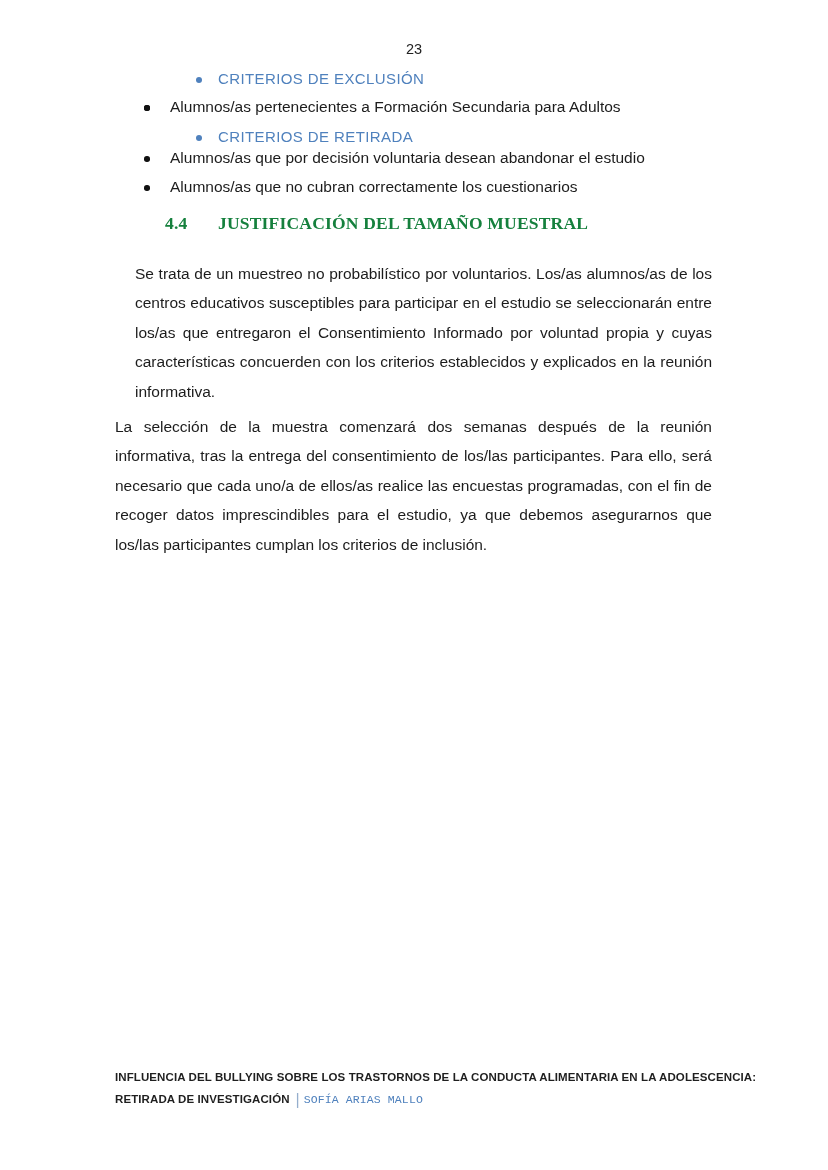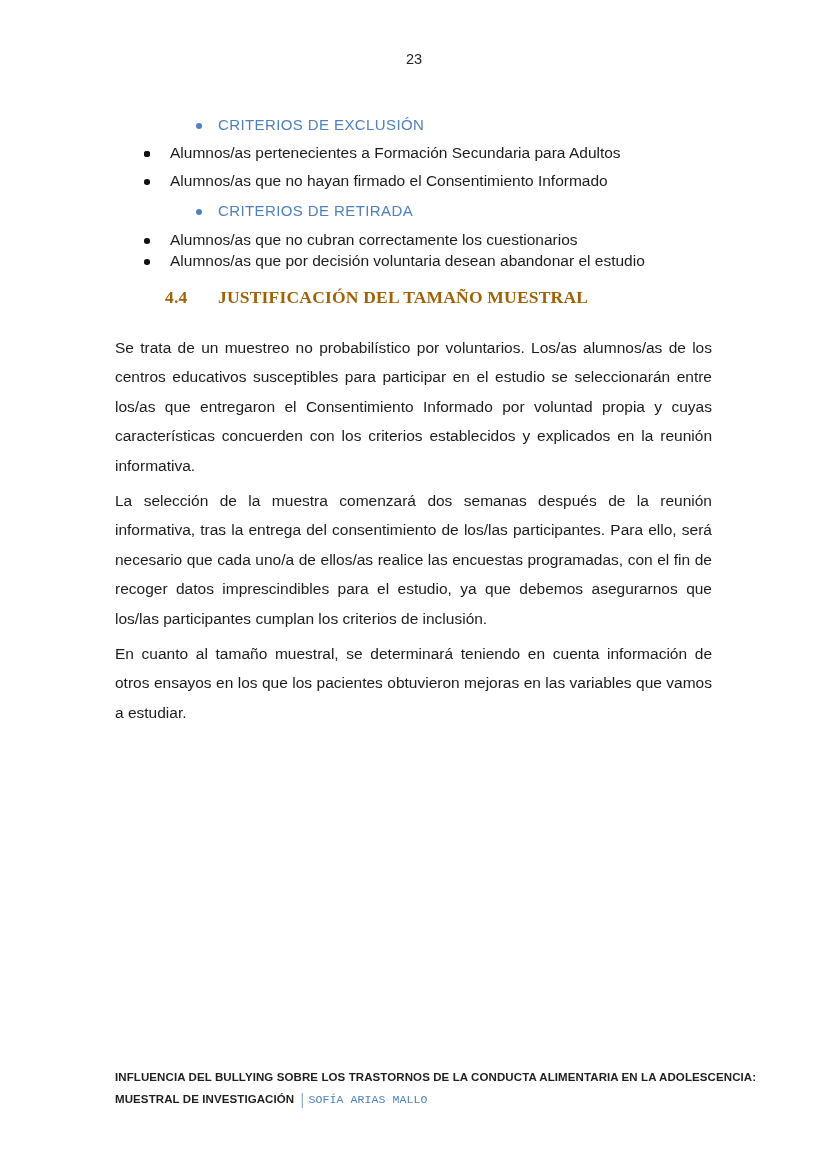--- a/index.html
+++ b/index.html
@@ -11,33 +11,33 @@
     position: relative;
     width: 828px;
     height: 1170px;
     background: #ffffff;
     font-family: "Liberation Sans", sans-serif;
     color: #1c1c1c;
     overflow: hidden;
   }
   .page-number {
     position: absolute;
-    top: 51px;
+    top: 41px;
     left: 0;
     right: 0;
     text-align: center;
     font-size: 14.5px;
     color: #222222;
   }
   .content {
     position: absolute;
     top: 0;
     left: 115px;
     width: 597px;
-    padding-top: 115px;
+    padding-top: 69px;
     box-sizing: content-box;
   }
   .blue-bullet-heading {
     position: relative;
     padding-left: 103px;
     line-height: 20px;
     font-size: 15px;
     letter-spacing: 0.4px;
     color: #4F81BD;
     font-weight: 400;
@@ -77,36 +77,37 @@
   .mt26 { margin-top: 10px; }
   .mt1  { margin-top: 1px; }
   .mt9  { margin-top: 9px; }
   .section-heading {
     margin-top: 14px;
     padding-left: 50px;
     font-family: "Liberation Serif", serif;
     font-size: 17.5px;
     font-weight: 700;
     line-height: 24px;
-    color: #a16207;
+    color: #15803d;
     letter-spacing: 0.2px;
   }
   .section-number {
     display: inline-block;
     width: 53px;
   }
   .body-paragraph {
     margin: 6px 0 0 0;
     font-size: 15.5px;
     line-height: 29.4px;
     text-align: justify;
     color: #1c1c1c;
   }
   .body-paragraph.first {
     margin-top: 24px;
+    margin-left: 20px;
   }
   .footer {
     position: absolute;
     left: 115px;
     top: 1066px;
     width: 640px;
     font-size: 11.5px;
     line-height: 22px;
     font-weight: 700;
     color: #1f1f1f;
@@ -142,51 +143,46 @@
       <span>CRITERIOS DE EXCLUSIÓN</span>
     </div>
     <ul class="bullet-list">
       <li class="bullet-item mt3">
         <span class="dot"></span>
       </li>
       <li class="bullet-item mt8">
         <span class="dot"></span>
         <span>Alumnos/as pertenecientes a Formación Secundaria para Adultos</span>
       </li>
-      <li class="bullet-item mt8">
-        <span class="dot"></span>
-        <span>Alumnos/as que no hayan firmado el Consentimiento Informado</span>
-      </li>
     </ul>
 
     <div class="blue-bullet-heading mt26">
       <span class="dot"></span>
       <span>CRITERIOS DE RETIRADA</span>
     </div>
     <ul class="bullet-list">
+      <li class="bullet-item mt1">
+        <span class="dot"></span>
+        <span>Alumnos/as que por decisión voluntaria desean abandonar el estudio</span>
+      </li>
       <li class="bullet-item mt9">
         <span class="dot"></span>
         <span>Alumnos/as que no cubran correctamente los cuestionarios</span>
-      </li>
-      <li class="bullet-item mt1">
-        <span class="dot"></span>
-        <span>Alumnos/as que por decisión voluntaria desean abandonar el estudio</span>
       </li>
     </ul>
 
     <div class="section-heading">
       <span class="section-number">4.4</span><span class="section-title">JUSTIFICACIÓN DEL TAMAÑO MUESTRAL</span>
     </div>
 
     <p class="body-paragraph first">Se trata de un muestreo no probabilístico por voluntarios. Los/as alumnos/as de los centros educativos susceptibles para participar en el estudio se seleccionarán entre los/as que entregaron el Consentimiento Informado por voluntad propia y cuyas características concuerden con los criterios establecidos y explicados en la reunión informativa.</p>
     <p class="body-paragraph">La selección de la muestra comenzará dos semanas después de la reunión informativa, tras la entrega del consentimiento de los/las participantes. Para ello, será necesario que cada uno/a de ellos/as realice las encuestas programadas, con el fin de recoger datos imprescindibles para el estudio, ya que debemos asegurarnos que los/las participantes cumplan los criterios de inclusión.</p>
-    <p class="body-paragraph">En cuanto al tamaño muestral, se determinará teniendo en cuenta información de otros ensayos en los que los pacientes obtuvieron mejoras en las variables que vamos a estudiar.</p>
 
   </div>
 
   <div class="footer">
     <div class="footer-title-line">INFLUENCIA DEL BULLYING SOBRE LOS TRASTORNOS DE LA CONDUCTA ALIMENTARIA EN LA ADOLESCENCIA:</div>
     <div>
-      <span>MUESTRAL DE INVESTIGACIÓN</span><span class="footer-sep">|</span><span class="footer-author">SOFÍA ARIAS MALLO</span>
+      <span>RETIRADA DE INVESTIGACIÓN</span><span class="footer-sep">|</span><span class="footer-author">SOFÍA ARIAS MALLO</span>
     </div>
   </div>
 
 </div>
 
 </body></html>

